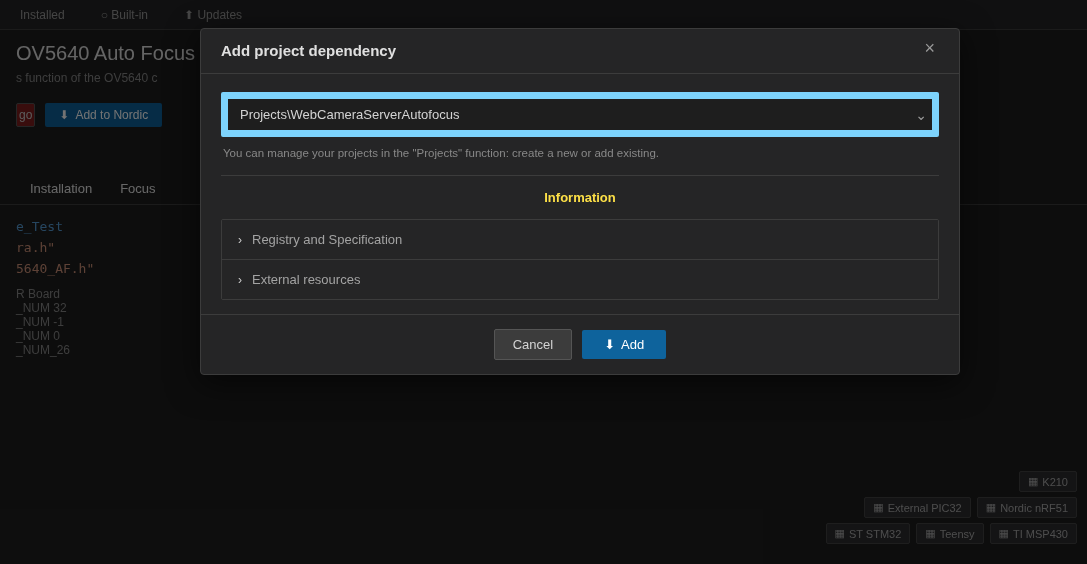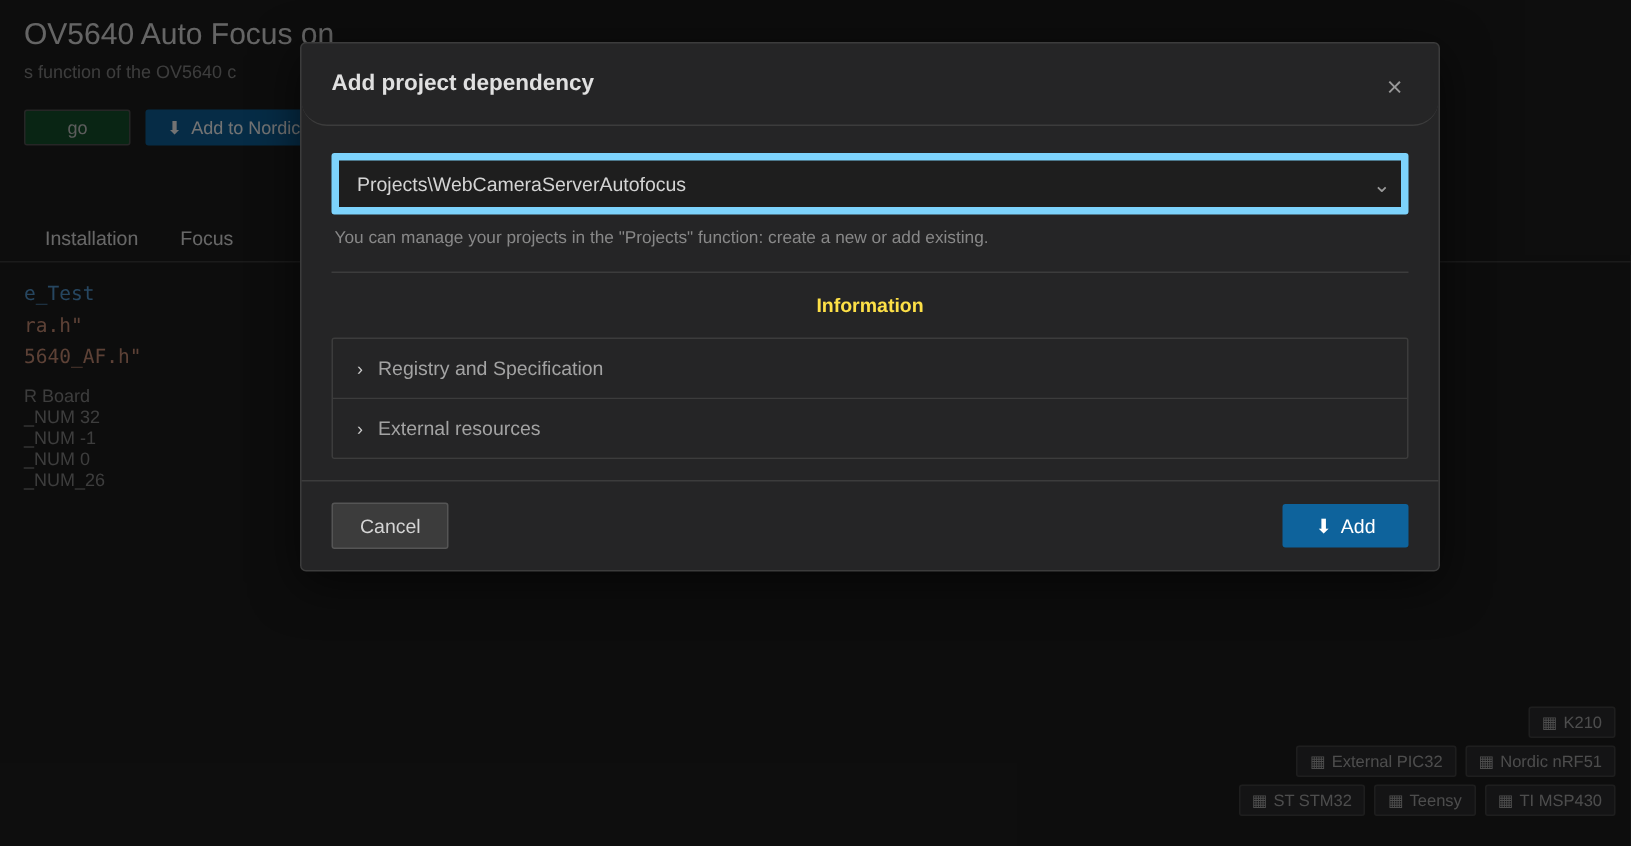--- a/index.html
+++ b/index.html
@@ -53,24 +53,24 @@
     }
 
     .bg-action-row {
       display: flex;
       align-items: center;
       padding: 8px 16px;
       gap: 10px;
     }
 
     .bg-select {
-      background: #14532d;
+      background: #7f1d1d;
       border: 1px solid #555;
       color: #ccc;
-      padding: 4px 28px;
+      padding: 4px 2px;
       font-size: 12px;
       border-radius: 2px;
     }
 
     .bg-add-btn {
       background: #0e639c;
       color: #fff;
       border: none;
       padding: 5px 14px;
       font-size: 12px;
@@ -141,25 +141,24 @@
       width: 760px;
       background: #252526;
       border: 1px solid #3c3c3c;
       border-radius: 4px;
       z-index: 20;
       box-shadow: 0 8px 32px rgba(0,0,0,0.6);
     }
 
     .modal-header {
       display: flex;
-      align-items: flex-start;
+      align-items: flex-end;
       justify-content: space-between;
-      padding: 18px 20px 14px;
+      padding: 8px 20px 14px;
       border-bottom: 1px solid #3c3c3c;
-      border-radius: 17px;
     }
 
     .modal-title {
       font-size: 15px;
       font-weight: 600;
       color: #e0e0e0;
     }
 
     .modal-close {
       background: none;
@@ -192,21 +191,21 @@
     }
 
     .modal-select-row {
       margin-bottom: 10px;
       position: relative;
     }
 
     .modal-select {
       width: 100%;
       background: #1e1e1e;
-      border: 5px solid #7dd3fc;
+      border: 7px solid #7dd3fc;
       color: #d4d4d4;
       font-size: 13px;
       padding: 8px 36px 8px 12px;
       border-radius: 2px;
       outline: none;
       appearance: none;
       cursor: pointer;
     }
 
     .select-chevron {
@@ -266,21 +265,21 @@
       font-size: 12px;
     }
 
     .accordion-label {
       font-size: 13px;
       color: #a3a3a3;
     }
 
     .modal-footer {
       display: flex;
-      justify-content: space-between;
+      justify-content: center;
       align-items: center;
       padding: 14px 20px;
       gap: 10px;
       border-top: 1px solid #3c3c3c;
     }
 
     .btn-cancel {
       background: #3c3c3c;
       color: #d4d4d4;
       border: 1px solid #555;
@@ -318,20 +317,31 @@
     .chip-row {
       display: flex;
       gap: 6px;
       justify-content: flex-end;
     }
   </style>
 </head>
 <body>
 
 <div class="bg-content">
+  <div class="bg-tabs">
+    <span class="bg-tab">Installed</span>
+    <span class="bg-tab">
+      <span>○</span>
+      <span>Built-in</span>
+    </span>
+    <span class="bg-tab">
+      <span>⬆</span>
+      <span>Updates</span>
+    </span>
+  </div>
 
   <div class="bg-title">OV5640 Auto Focus on</div>
   <div class="bg-desc">s function of the OV5640 c</div>
 
   <div class="bg-action-row">
     <div class="bg-select">go</div>
     <button class="bg-add-btn">
       <span>⬇</span>
       <span>Add to Nordic</span>
     </button>

